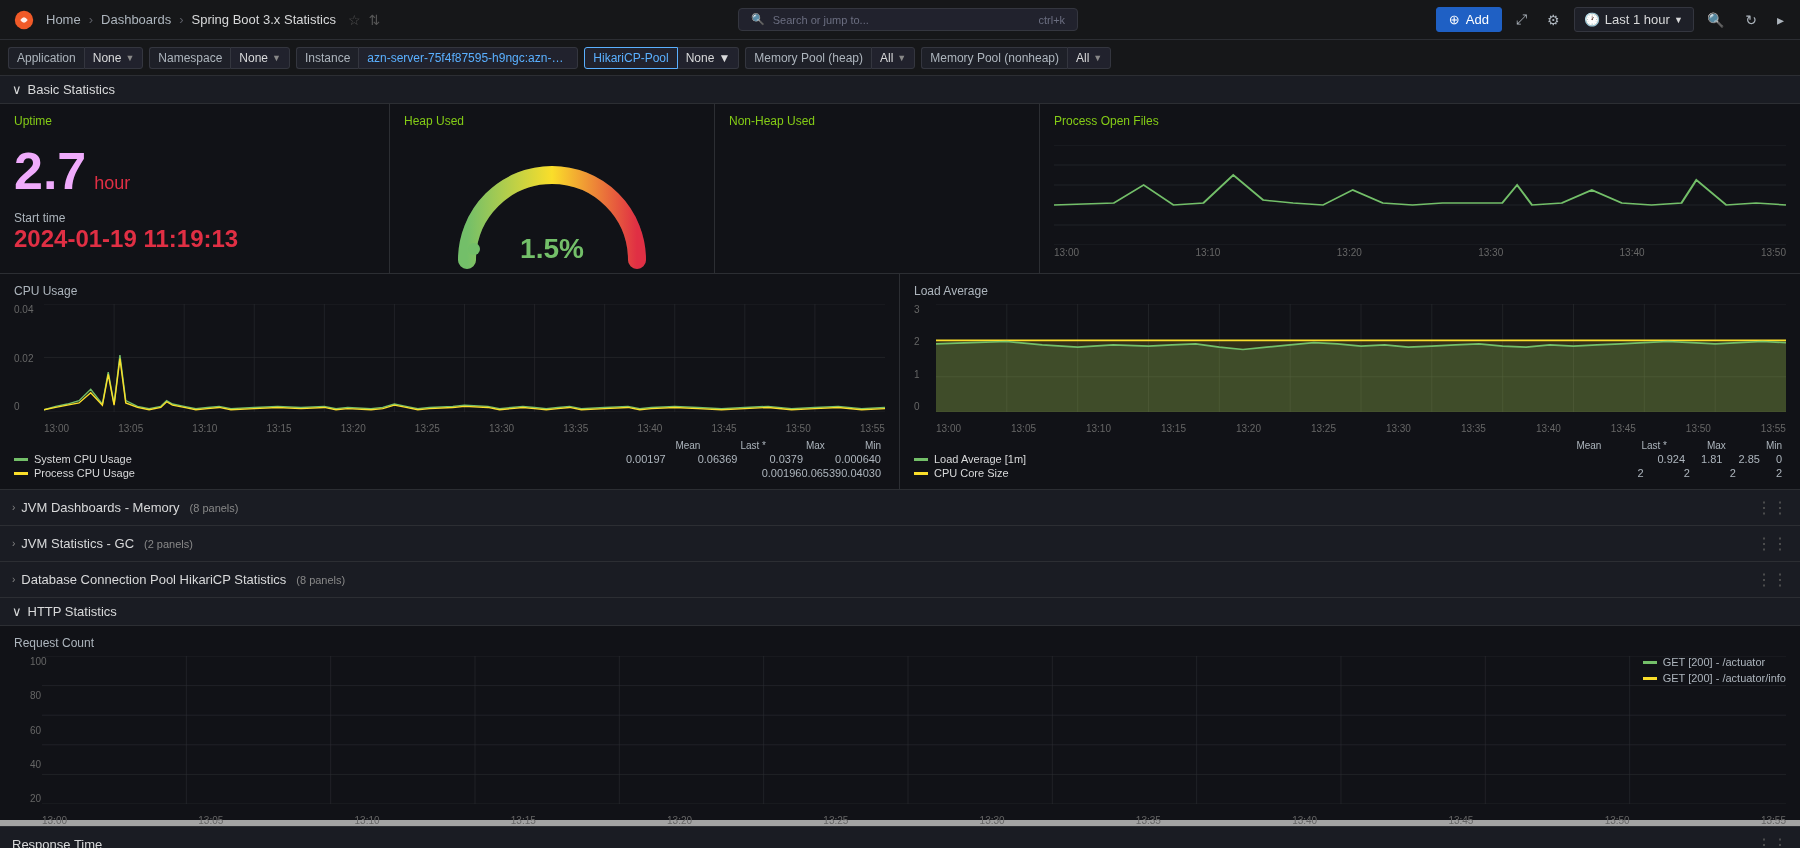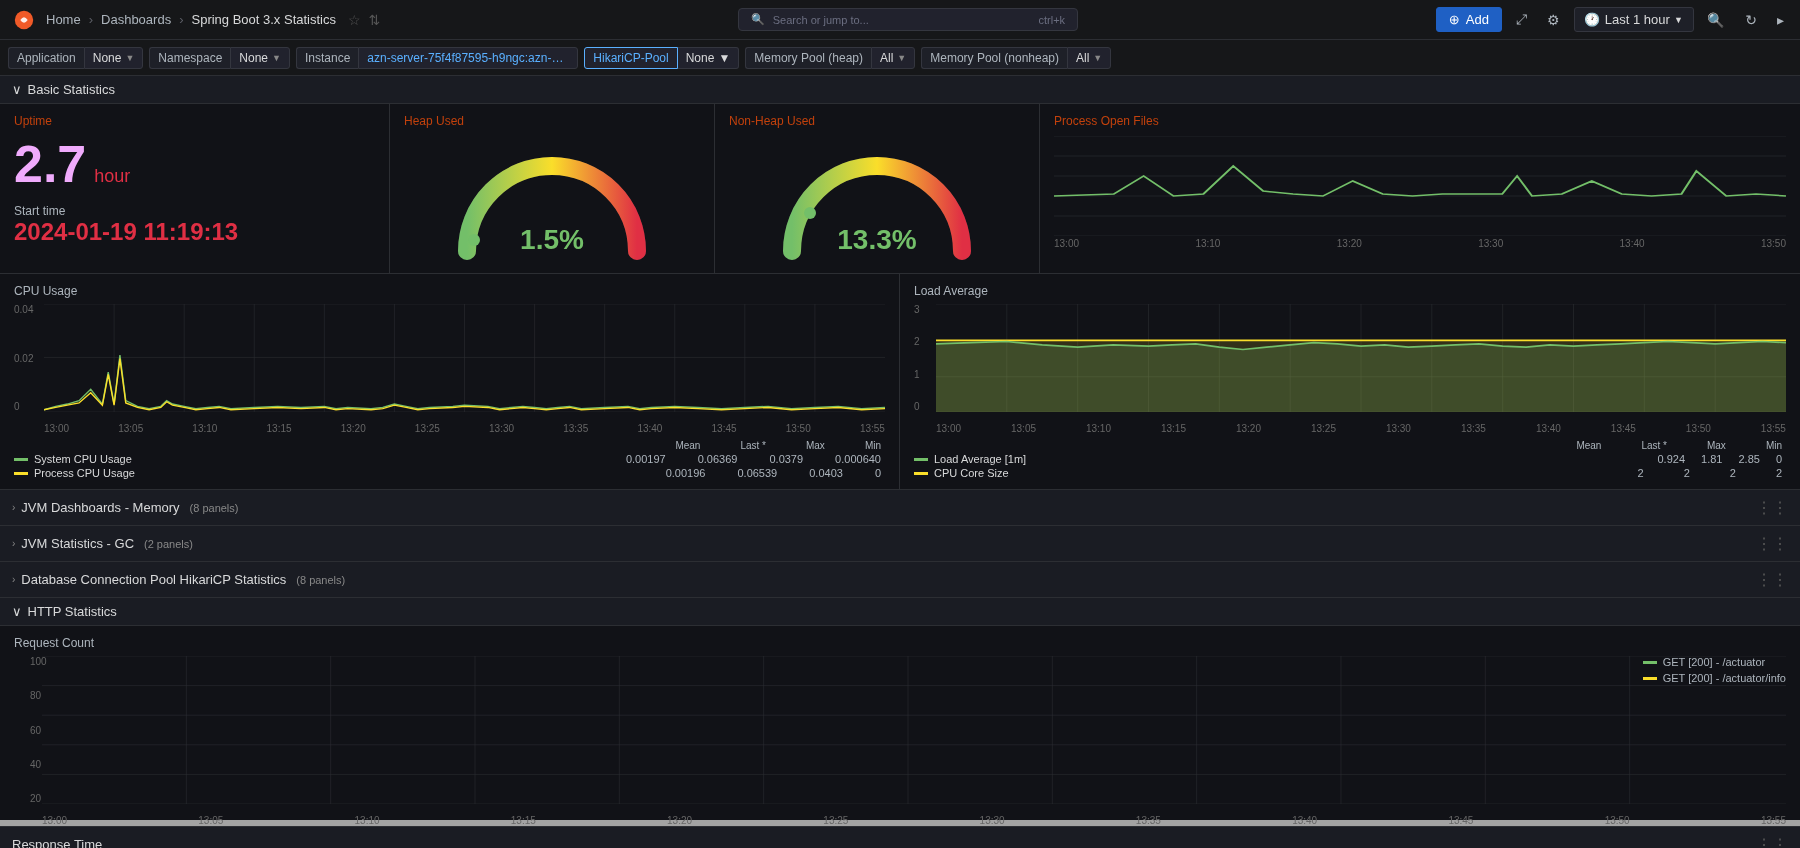--- a/index.html
+++ b/index.html
@@ -28,21 +28,21 @@
     .filter-value { background: #21222d; border: 1px solid #34363f; border-radius: 0 3px 3px 0; padding: 3px 8px; font-size: 12px; color: #d8d9da; display: flex; align-items: center; gap: 4px; cursor: pointer; white-space: nowrap; }
     .filter-value .arrow { font-size: 9px; color: #888; }
     .filter-instance-label { background: #1e2028; border: 1px solid #34363f; border-right: none; border-radius: 3px 0 0 3px; padding: 3px 8px; color: #adb5bd; font-size: 12px; }
     .filter-instance-value { background: #21222d; border: 1px solid #34363f; border-radius: 0 3px 3px 0; padding: 3px 8px; color: #5ab0ff; font-size: 12px; cursor: pointer; max-width: 220px; overflow: hidden; text-overflow: ellipsis; white-space: nowrap; }
     .filter-hikari { background: #21222d; border: 1px solid #5ab0ff; border-radius: 3px 0 0 3px; padding: 3px 8px; color: #5ab0ff; font-size: 12px; cursor: pointer; }
     .filter-hikari-val { background: #21222d; border: 1px solid #34363f; border-left: none; border-radius: 0 3px 3px 0; padding: 3px 8px; color: #d8d9da; font-size: 12px; display: flex; align-items: center; gap: 4px; cursor: pointer; }
     .section-dots { margin-left: auto; color: #555; font-size: 16px; }
     .basic-stats-header { display: flex; align-items: center; gap: 6px; padding: 6px 12px; background: #1a1c23; border-bottom: 1px solid #2c2e33; font-size: 13px; font-weight: 500; color: #d8d9da; }
     .basic-stats-grid { display: grid; grid-template-columns: 390px 325px 325px 1fr; height: 170px; border-bottom: 1px solid #2c2e33; }
     .panel { background: #111217; border-right: 1px solid #2c2e33; padding: 10px 14px; position: relative; overflow: hidden; }
-    .panel-title { font-size: 12px; color: #c2410c; margin-bottom: 8px; }
+    .panel-title { font-size: 12px; color: #84cc16; margin-bottom: 17px; }
     .panel-value-large { font-size: 52px; font-weight: 700; color: #f0abfc; line-height: 1; }
     .panel-value-unit { font-size: 18px; font-weight: 400; color: #e02f44; }
     .panel-start-label { font-size: 12px; color: #adb5bd; margin-top: 14px; }
     .panel-start-value { font-size: 32px; font-weight: 700; color: #e02f44; }
 
     
     .gauge-container { display: flex; align-items: center; justify-content: center; height: 140px; position: relative; }
 
     
     .cpu-load-grid { display: grid; grid-template-columns: 1fr 1fr; border-bottom: 1px solid #2c2e33; }
@@ -180,36 +180,20 @@
         <path d="M 25 110 A 85 85 0 0 1 195 110" fill="none" stroke="url(#heapGrad)" stroke-width="18" stroke-linecap="round"></path>
 
         <circle cx="32" cy="99" r="6" fill="#73bf69"></circle>
         <text x="110" y="108" text-anchor="middle" fill="#73bf69" font-size="28" font-weight="bold">1.5%</text>
       </svg>
     </div>
   </div>
 
   <div class="panel">
     <div class="panel-title">Non-Heap Used</div>
-    <div class="gauge-container">
-      <svg width="220" height="130" viewBox="0 0 220 130">
-        <path d="M 25 110 A 85 85 0 0 1 195 110" fill="none" stroke="#2c2e33" stroke-width="18" stroke-linecap="round"></path>
-        <defs>
-          <linearGradient id="nonHeapGrad" x1="0%" y1="0%" x2="100%" y2="0%">
-            <stop offset="0%" style="stop-color:#73bf69"></stop>
-            <stop offset="50%" style="stop-color:#fade2a"></stop>
-            <stop offset="100%" style="stop-color:#e02f44"></stop>
-          </linearGradient>
-        </defs>
-        <path d="M 25 110 A 85 85 0 0 1 195 110" fill="none" stroke="url(#nonHeapGrad)" stroke-width="18" stroke-linecap="round"></path>
-
-        <circle cx="43" cy="72" r="6" fill="#73bf69"></circle>
-        <text x="110" y="108" text-anchor="middle" fill="#73bf69" font-size="28" font-weight="bold">13.3%</text>
-      </svg>
-    </div>
   </div>
 
   <div class="panel" style="border-right: none;">
     <div class="panel-title">Process Open Files</div>
     <div style="height: 110px; position: relative; margin-top: 4px;">
       <svg width="100%" height="100" viewBox="0 0 490 100" preserveAspectRatio="none">
 
         <line x1="0" y1="0" x2="490" y2="0" stroke="#2c2e33" stroke-width="0.5"></line>
         <line x1="0" y1="20" x2="490" y2="20" stroke="#2c2e33" stroke-width="0.5"></line>
         <line x1="0" y1="40" x2="490" y2="40" stroke="#2c2e33" stroke-width="0.5"></line>
@@ -294,21 +278,21 @@
       <span style="margin-left:auto; display:flex; gap:32px; color:#adb5bd; padding-right:4px;">
         <span>0.00197</span>
         <span>0.06369</span>
         <span>0.0379</span>
         <span>0.000640</span>
       </span>
     </div>
     <div style="display:flex; align-items:center; font-size:11px;">
       <span style="display:inline-block;width:14px;height:3px;background:#fade2a;margin-right:6px;"></span>
       <span>Process CPU Usage</span>
-      <span style="margin-left:auto; display:flex; gap:32px; color:#adb5bd; padding-right:4px;">
+      <span style="margin-left:auto; display:flex; color:#adb5bd; padding-right:4px;">
         <span>0.00196</span>
         <span>0.06539</span>
         <span>0.0403</span>
         <span>0</span>
       </span>
     </div>
   </div>
 
   <div class="chart-panel" style="border-right:none;">
     <div class="chart-title">Load Average</div>

